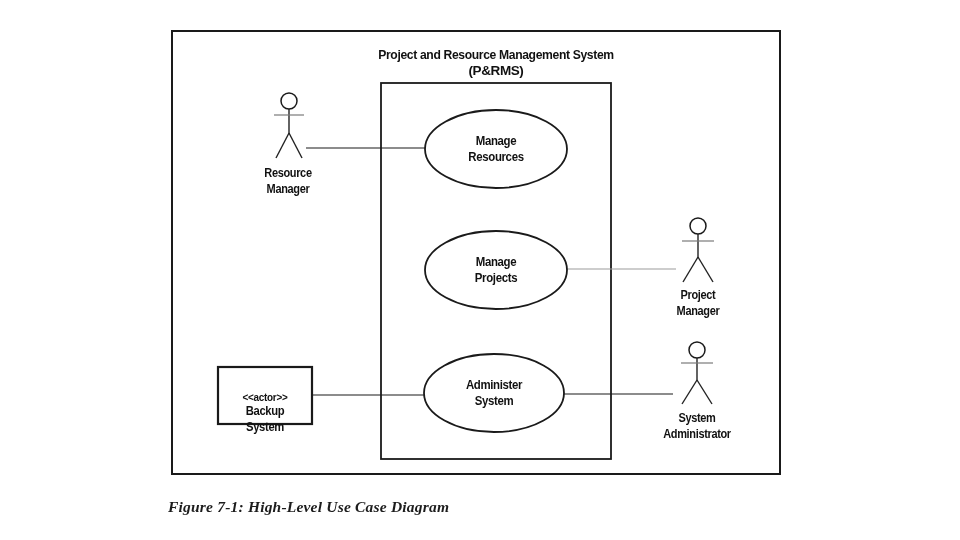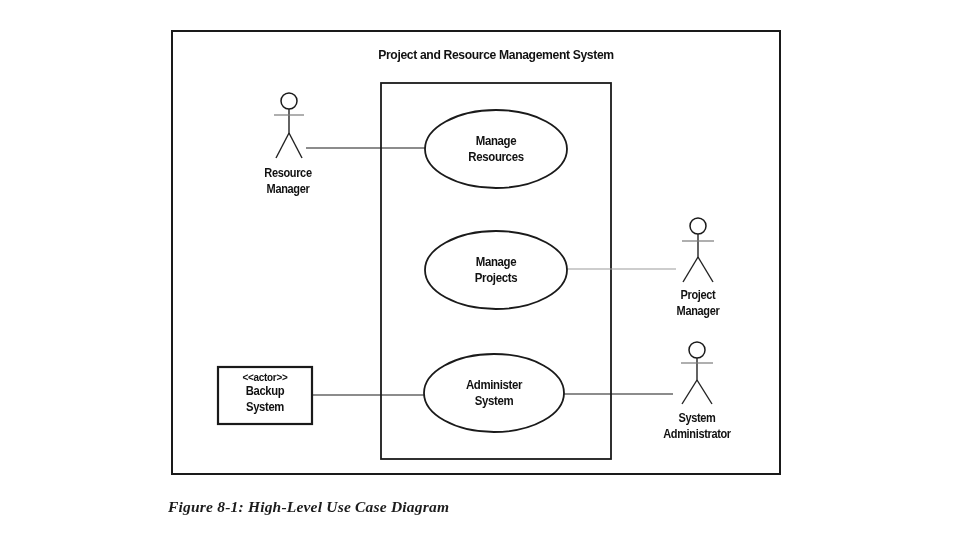--- a/index.html
+++ b/index.html
@@ -43,21 +43,21 @@
     color: #111111;
     font-weight: bold;
   }
   .title-line1 { font-size: 13.5px; line-height: 16px; letter-spacing: -0.4px; transform: scaleX(0.9); transform-origin: 50% 50%; }
   .title-line2 { font-size: 13.5px; line-height: 15px; letter-spacing: -0.4px; }
   .usecase-lbl { font-size: 13px; line-height: 16px; }
   .actor-lbl { font-size: 12.5px; line-height: 15.5px; }
   .backup-text {
     position: absolute;
     left: 220px;
-    top: 370px;
+    top: 390px;
     width: 90px;
     text-align: center;
     color: #111111;
     font-weight: bold;
   }
   .backup-stereo { font-size: 11px; line-height: 14px; letter-spacing: -0.3px; transform: scaleX(0.9); transform-origin: 50% 50%; }
   .backup-name { font-size: 12.5px; line-height: 15.5px; letter-spacing: -0.4px; white-space: pre-line; transform: scaleX(0.9); transform-origin: 50% 50%; }
   .caption {
     position: absolute;
     left: 168px;
@@ -112,20 +112,21 @@
       <circle cx="697" cy="350" r="8" fill="#ffffff" stroke="#1a1a1a" stroke-width="1.5"></circle>
       <line x1="697" y1="358" x2="697" y2="381" stroke="#222222" stroke-width="1.4"></line>
       <line x1="681" y1="363" x2="713" y2="363" stroke="#7a7a7a" stroke-width="1.2"></line>
       <line x1="697" y1="380" x2="682" y2="404" stroke="#222222" stroke-width="1.4"></line>
       <line x1="697" y1="380" x2="712" y2="404" stroke="#222222" stroke-width="1.4"></line>
     </g>
   </svg>
 
   <div class="title-block">
     <div class="title-line1">Project and Resource Management System</div>
+    <div class="title-line2">(P&amp;RMS)</div>
   </div>
 
   <div class="lbl usecase-lbl" style="left:426px; top:133px; width:140px;">Manage
 Resources</div>
   <div class="lbl usecase-lbl" style="left:426px; top:254px; width:140px;">Manage
 Projects</div>
   <div class="lbl usecase-lbl" style="left:424px; top:377px; width:140px;">Administer
 System</div>
 
   <div class="lbl actor-lbl" style="left:228px; top:166px; width:120px;">Resource
@@ -134,15 +135,15 @@
 Manager</div>
   <div class="lbl actor-lbl" style="left:637px; top:411px; width:120px;">System
 Administrator</div>
 
   <div class="backup-text">
     <div class="backup-stereo">&lt;&lt;actor&gt;&gt;</div>
     <div class="backup-name">Backup
 System</div>
   </div>
 
-  <div class="caption">Figure 8-1: High-Level Use Case Diagram</div>
+  <div class="caption">Figure 7-1: High-Level Use Case Diagram</div>
 
 </div>
 
 </body></html>

